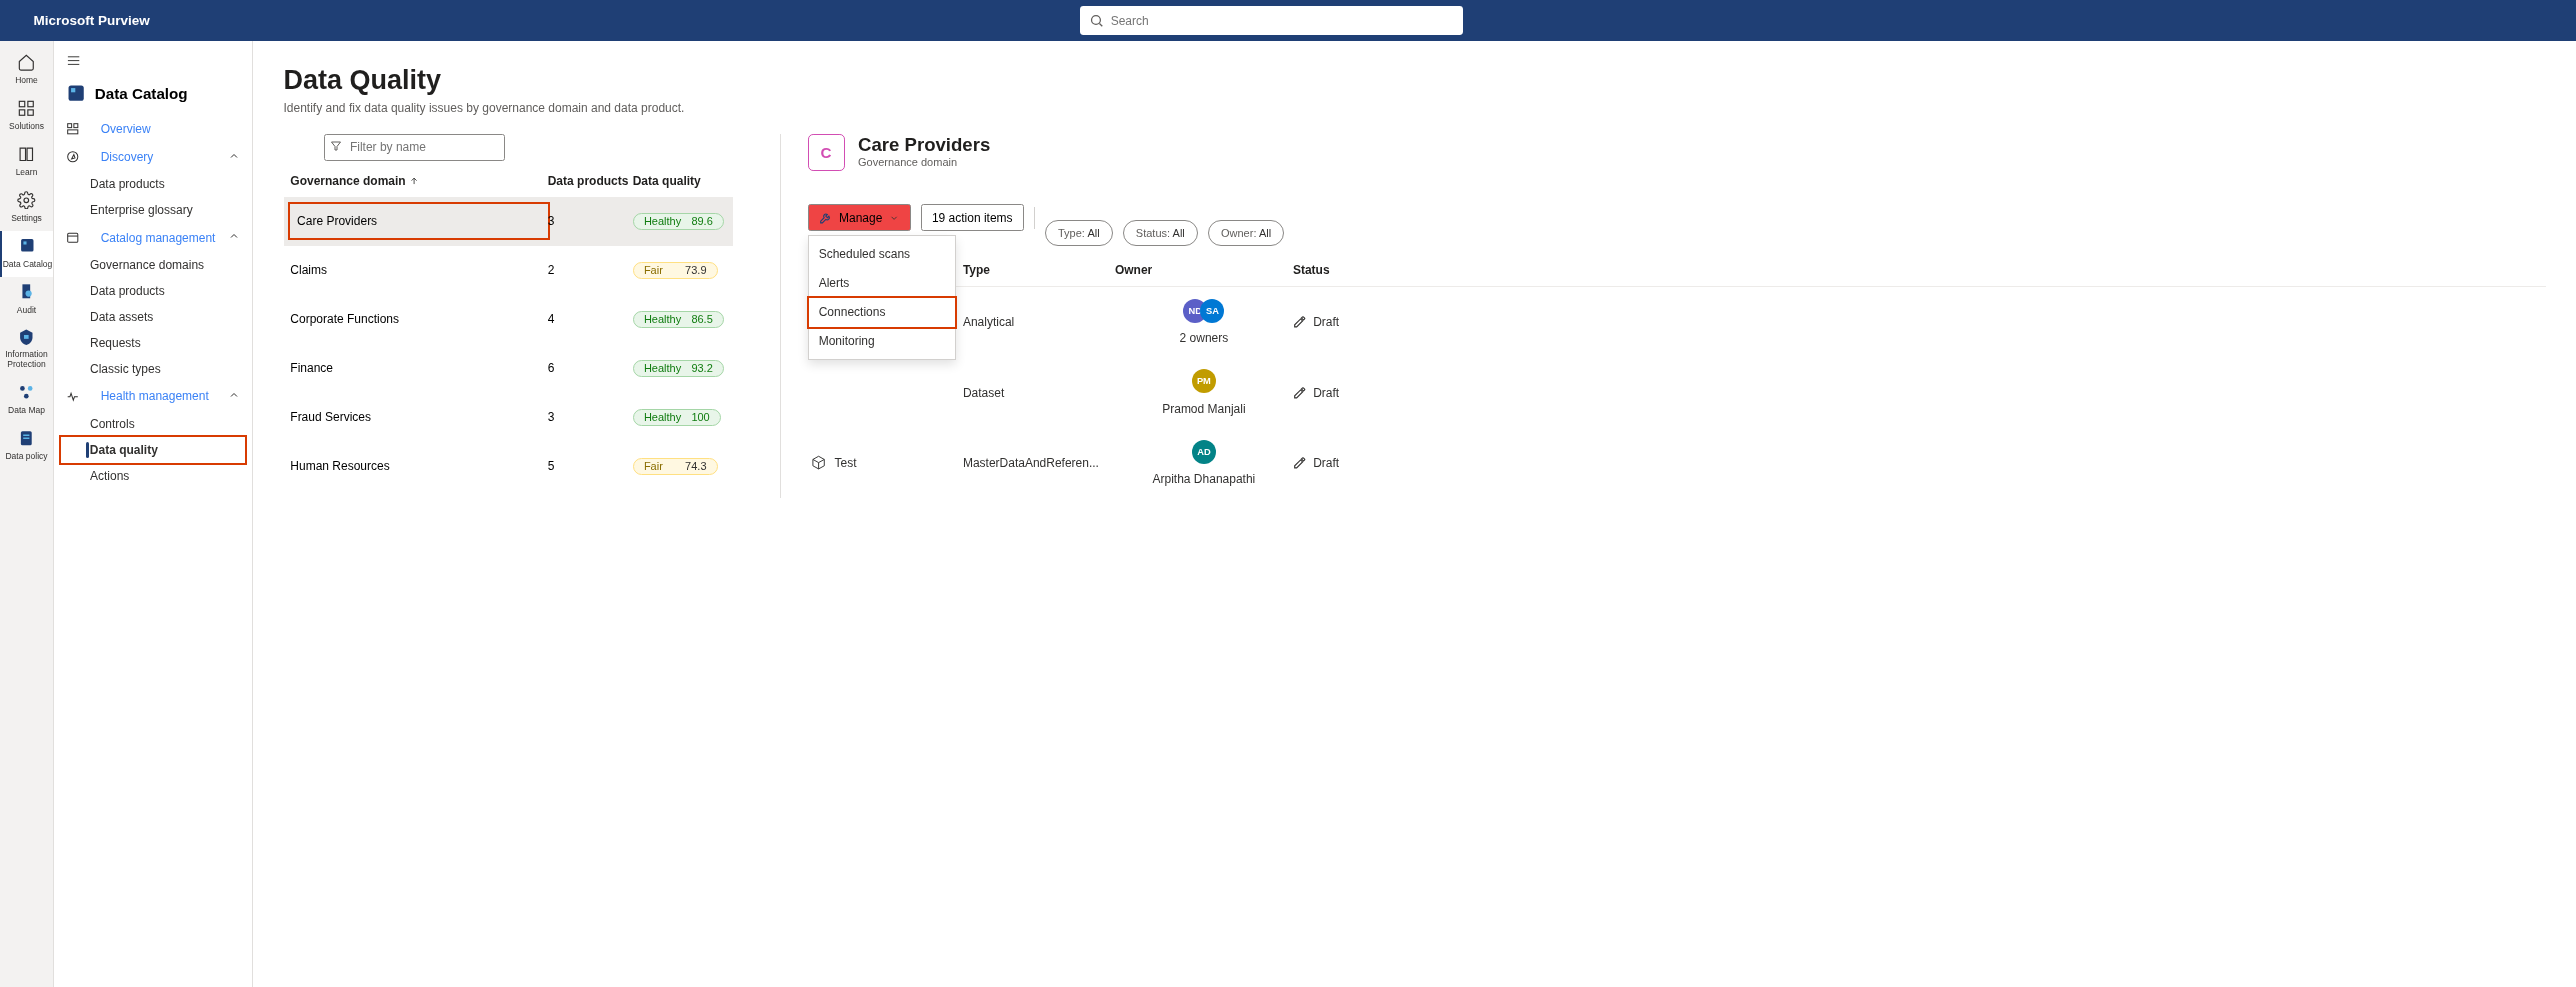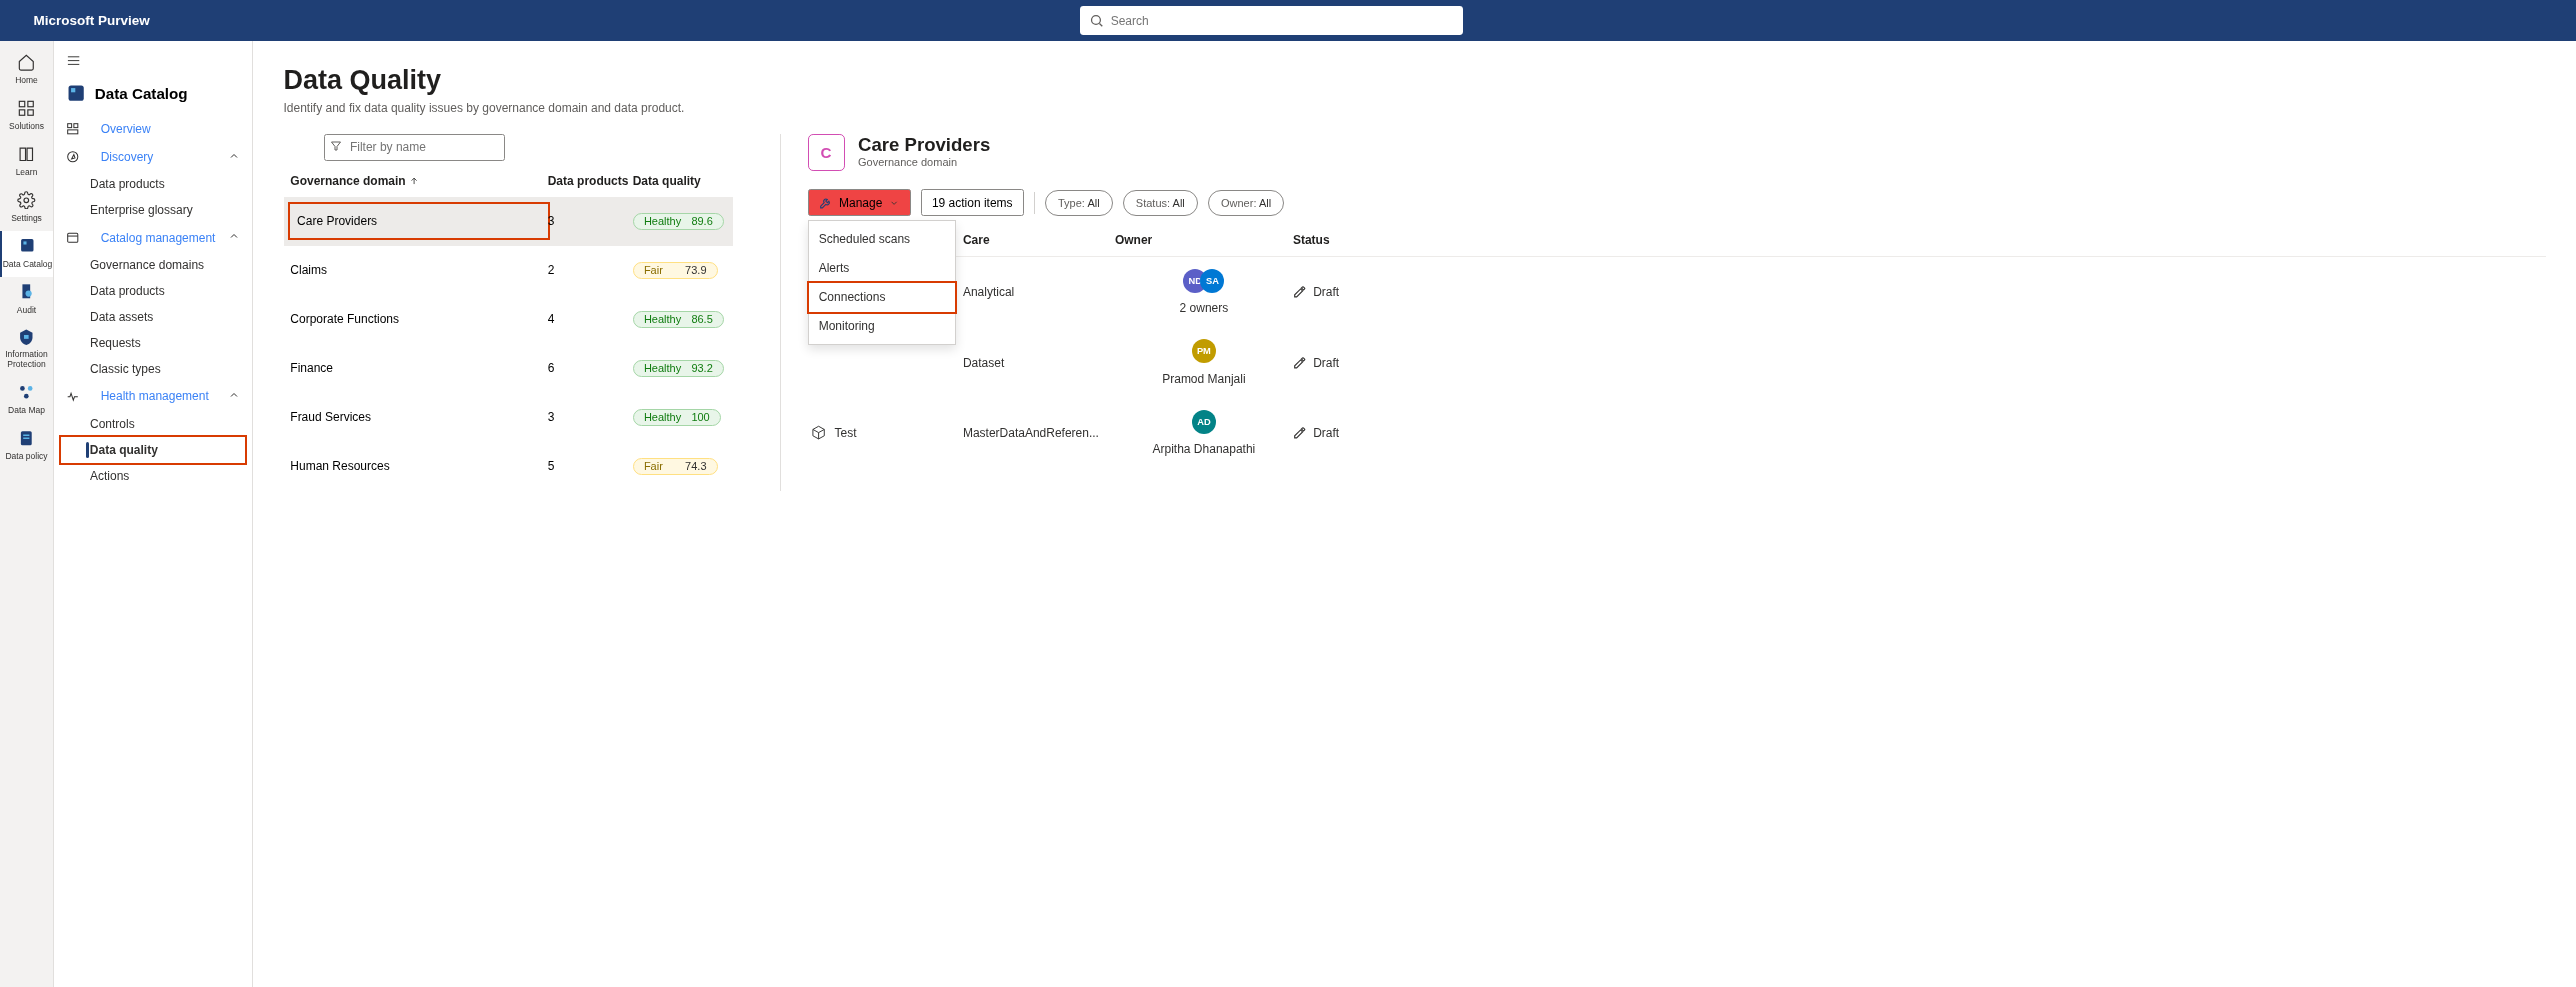--- a/index.html
+++ b/index.html
@@ -62,21 +62,21 @@
 
   
   .detail-col { flex:1; border-left:0.8px solid #e1dfdd; padding-left:27px; }
   .detail-hdr { display:flex; align-items:flex-start; }
   .avatar-sq { width:37px; height:37px; border:0.8px solid #d24db3; border-radius:5.1px; display:flex; align-items:center; justify-content:center; color:#d24db3; font-size:15.2px; font-weight:600; margin-right:13.5px; }
   .detail-title { font-size:18.6px; font-weight:600; color:#201f1e; }
   .detail-sub { font-size:11px; color:#605e5c; }
   .detail-actions { display:flex; gap:10.2px; margin-top:18.6px; align-items:center; }
   .btn { height:27px; border:0.8px solid #8a8886; border-radius:2.5px; background:#fff; padding:0 10.2px; font-size:12px; display:inline-flex; align-items:center; gap:6.8px; cursor:pointer; }
   .btn.manage { background:#ef4444; }
-  .chip { height:25.4px; border:0.8px solid #8a8886; border-radius:13.5px; padding:12px 12px; font-size:11px; display:inline-flex; align-items:center; background:#fff; cursor:pointer; color:#323130; }
+  .chip { height:25.4px; border:0.8px solid #8a8886; border-radius:13.5px; padding:12px 12px; font-size:11px; display:inline-flex; align-items:center; background:#fff; cursor:pointer; color:#323130;margin-top:31px; }
   .chip .bold { font-weight:400; color:#605e5c; margin-right:2.5px; }
   .divider-v { width:0.8px; height:22px; background:#d2d0ce; }
 
   
   .manage-wrap { position:relative; }
   .manage-menu { position:absolute; top:30.5px; left:0; width:148px; background:#fff; border:0.8px solid #d2d0ce; box-shadow:0 5.1px 10.2px rgba(0,0,0,0.12); z-index:10; padding:3.4px 0; }
   .manage-menu .mi { padding:7.6px 10.2px; font-size:12px; cursor:pointer; color:#323130; }
 
   
   .dp-head { display:flex; padding:17px 3.4px 8.5px; font-size:12px; font-weight:600; color:#201f1e; border-bottom:0.8px solid #edebe9; }
@@ -382,21 +382,21 @@
               <span>All</span>
             </div>
           <div class="chip">
               <span class="bold">Owner:</span>
               <span>All</span>
             </div>
         </div>
 
         <div class="dp-head">
           <div style="visibility:hidden">Data product</div>
-          <div>Care</div>
+          <div>Type</div>
           <div>Owner</div>
           <div>Status</div>
         </div>
         <div id="dp-rows">
             <div class="dp-row">
     <div>
                 <span></span>
               </div>
     <div>Analytical</div>
     <div>

